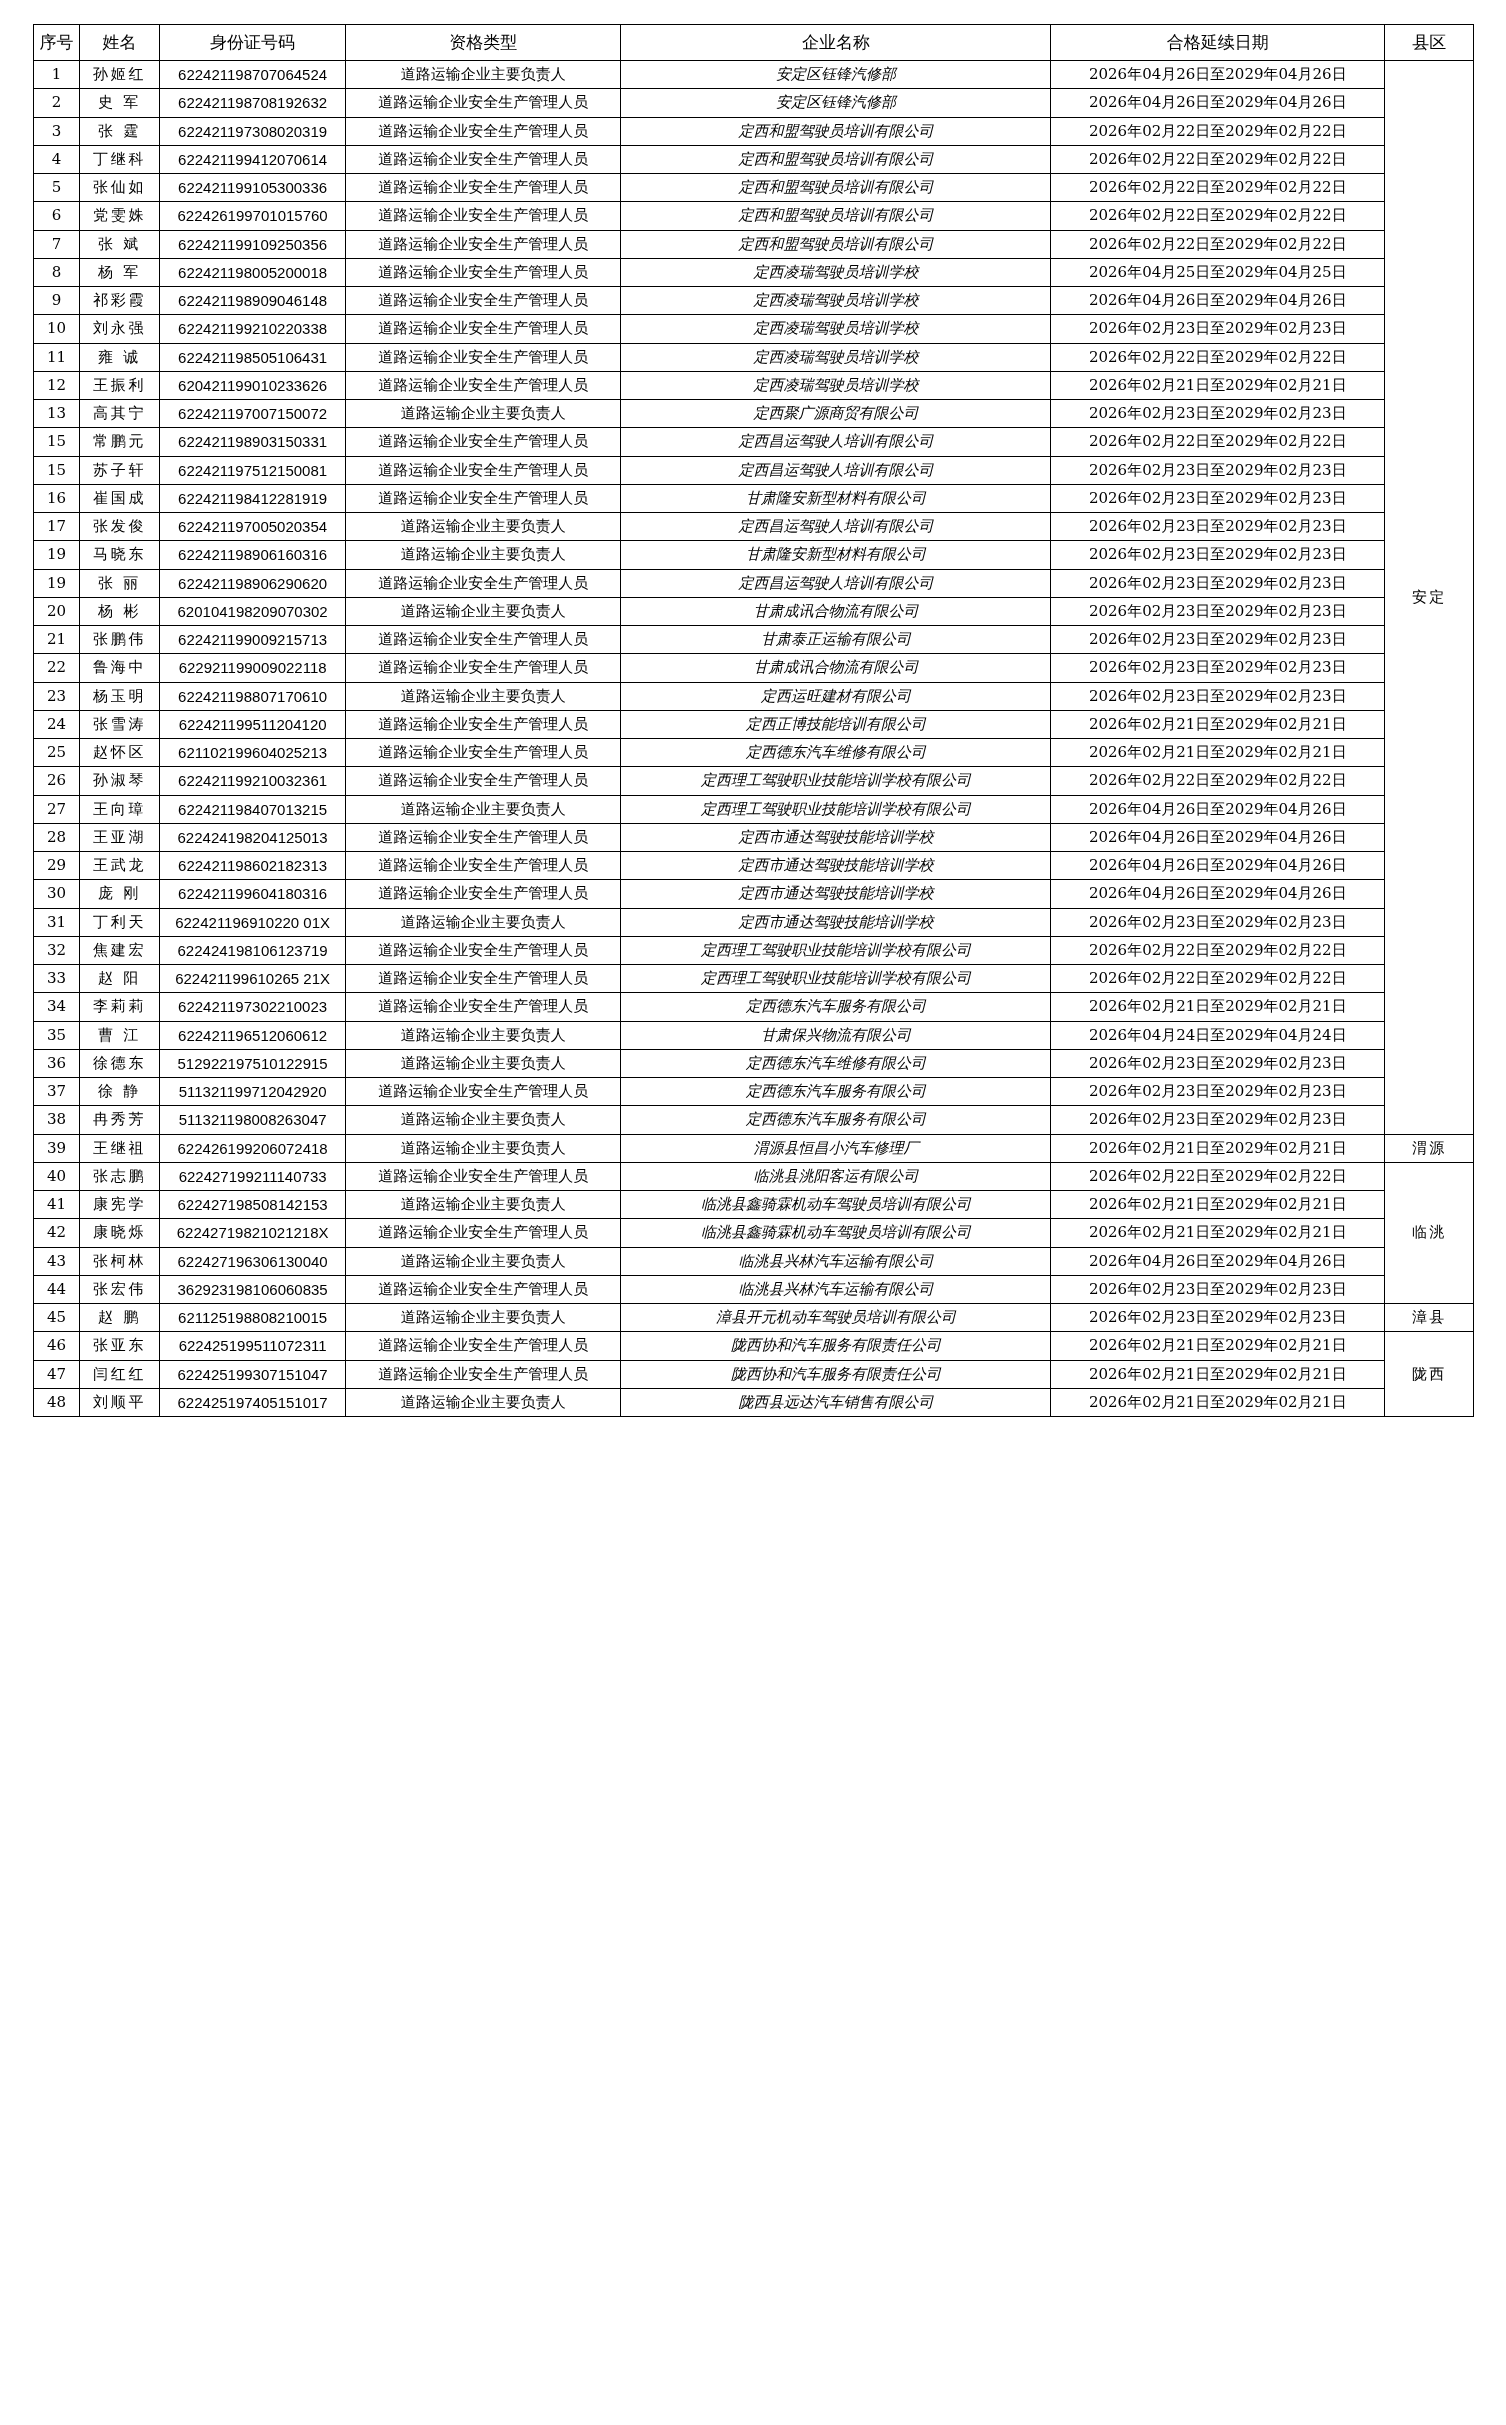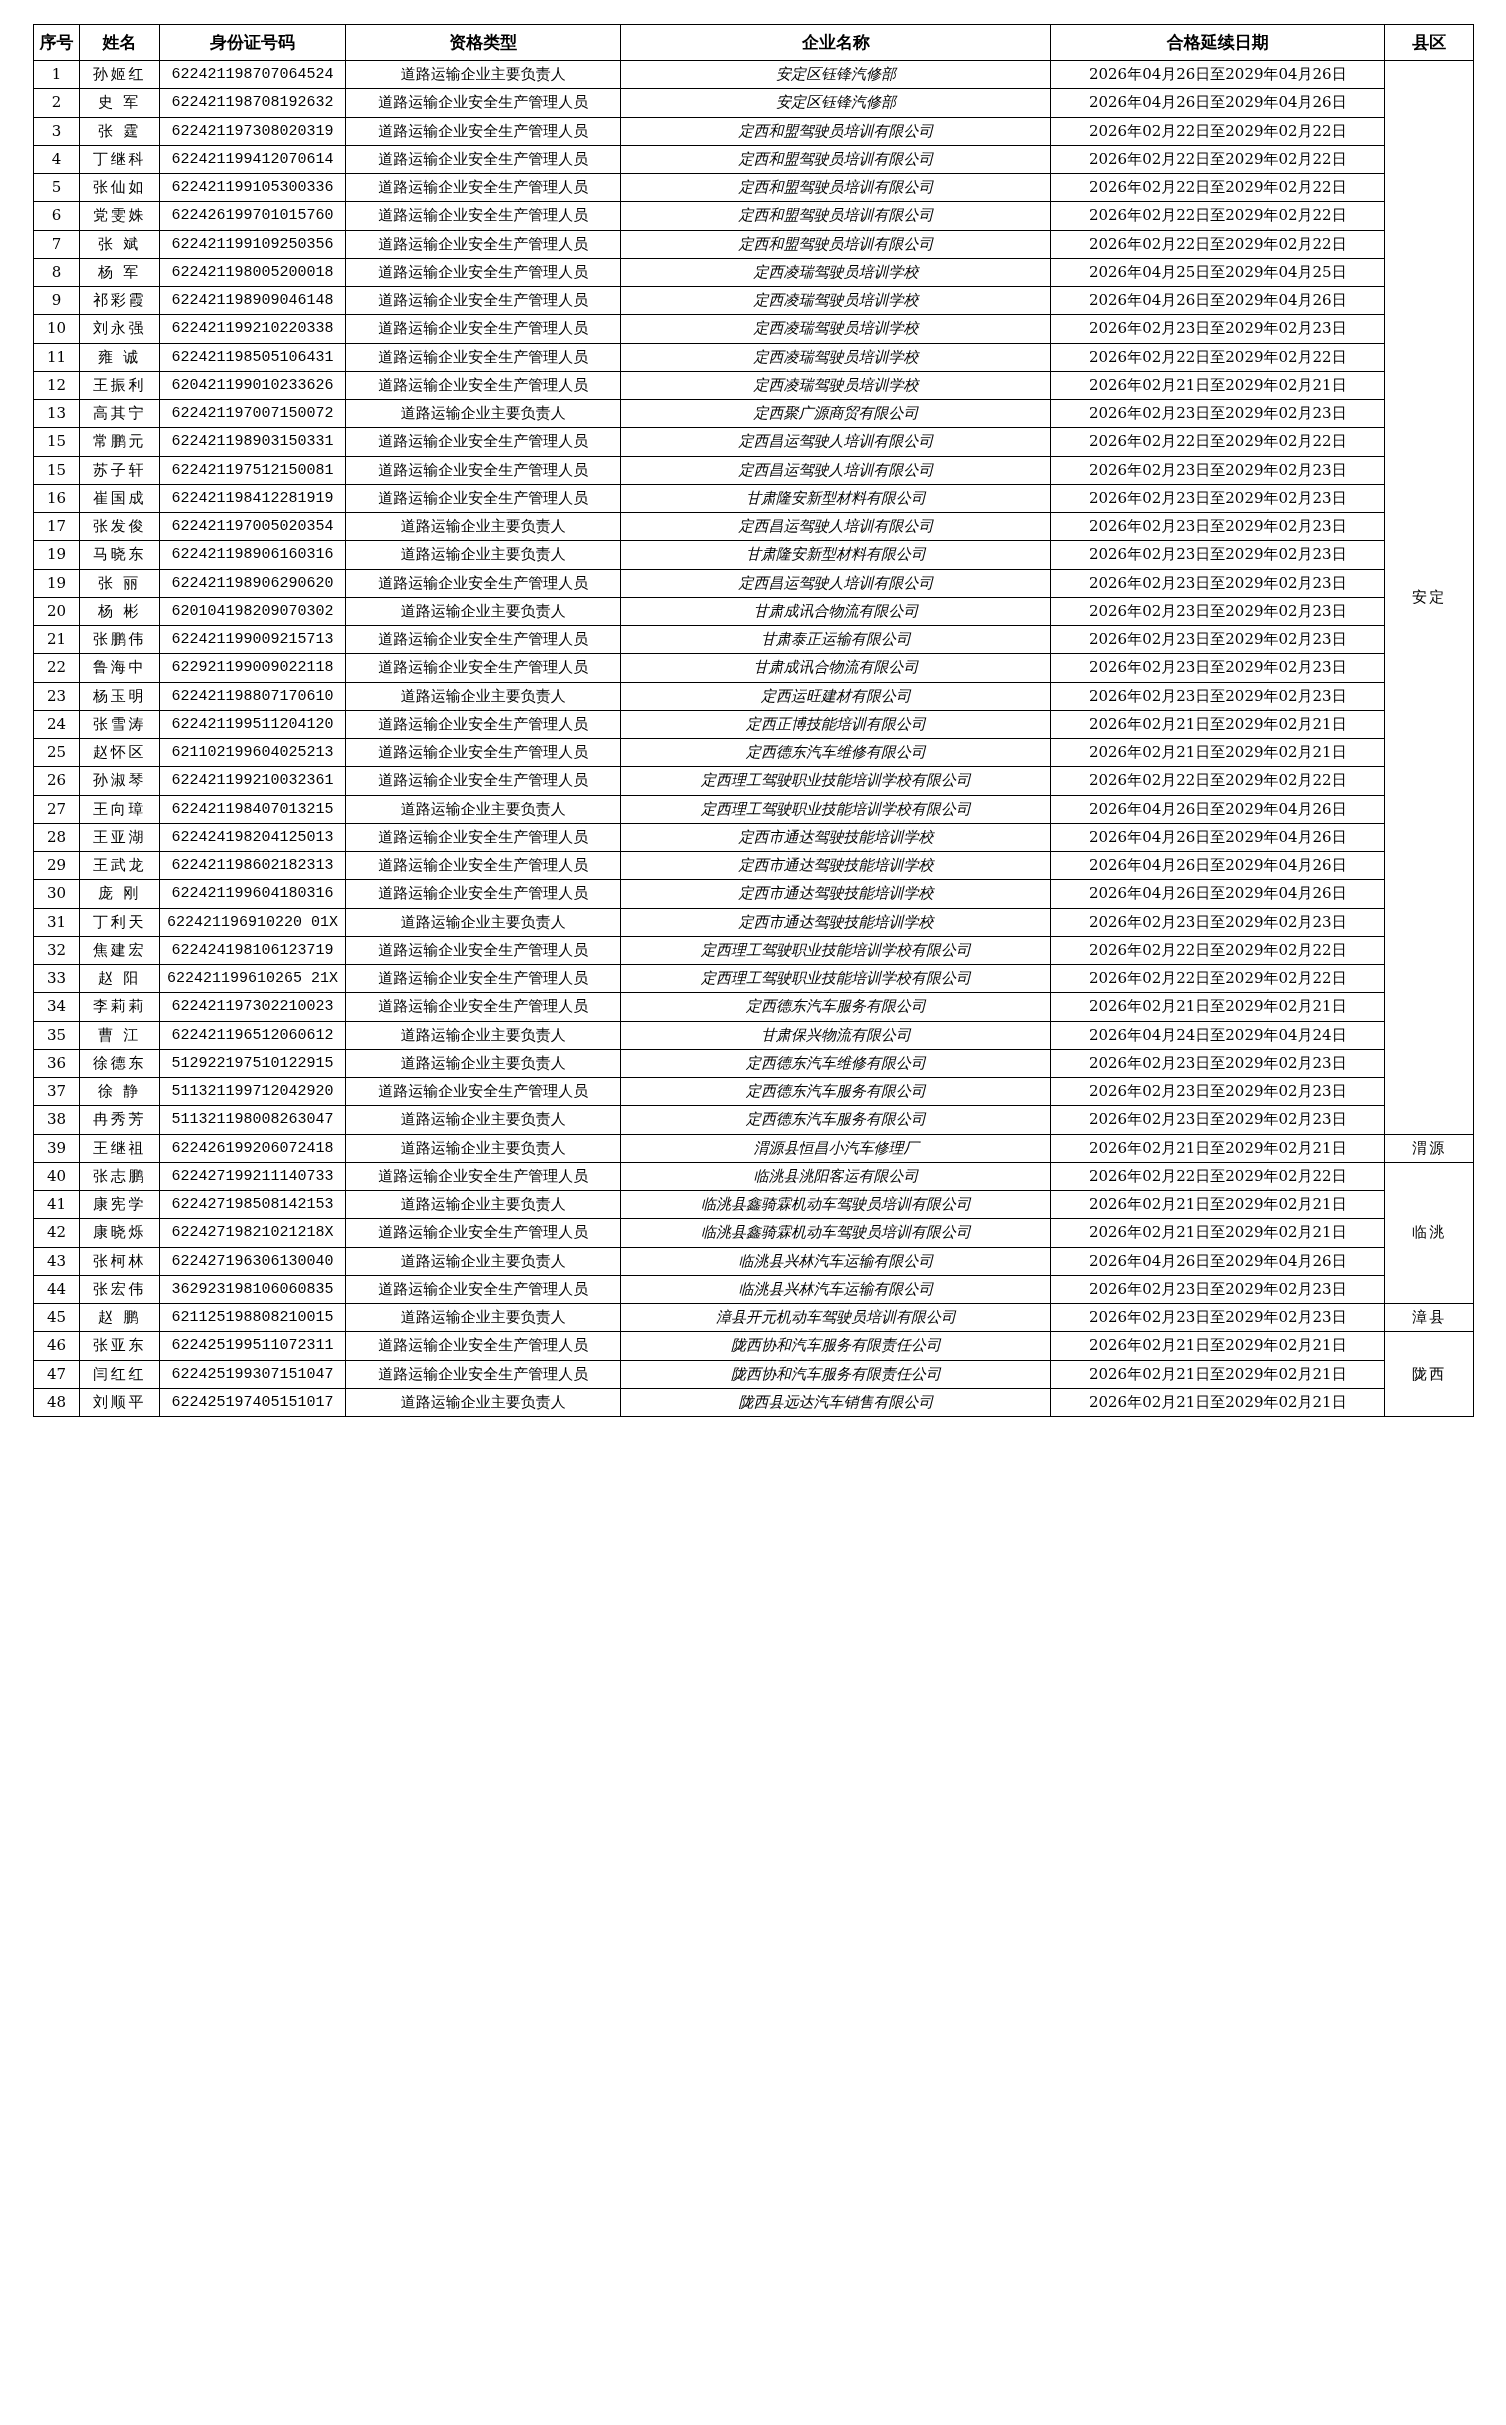--- a/index.html
+++ b/index.html
@@ -36,33 +36,33 @@
     font-size: 15px;
     line-height: 1.15;
     text-align: center;
     vertical-align: middle;
     padding: 5px 1.4px;
     overflow: hidden;
     white-space: nowrap;
   }
   table.roster th {
     font-size: 17px;
-    font-weight: bold;
+    font-weight: normal;
     padding: 7.8px 1.4px;
   }
   .c-idx   { width: 44px; }
   .c-name  { width: 77px; }
   .c-id    { width: 178px; }
   .c-type  { width: 264px; }
   .c-ent   { width: 412px; }
   .c-date  { width: 320px; }
   .c-zone  { width: 85px; }
   td.idx-cell { font-size: 15.6px; }
   td.name-cell { font-size: 17px; letter-spacing: 2.8px; }
-  td.id-cell { font-size: 15px; font-family: Liberation Mono, monospace; }
+  td.id-cell { font-size: 15px; font-family: Liberation Sans, sans-serif; }
   td.type-cell { font-size: 15px; }
   td.ent-cell { font-size: 15.6px; font-style: italic; }
   td.date-cell { font-size: 15px; }
   td.zone-cell { font-size: 19px; letter-spacing: 2.1px; }
 </style>
 </head>
 <body>
 
 <div class="page">
 

